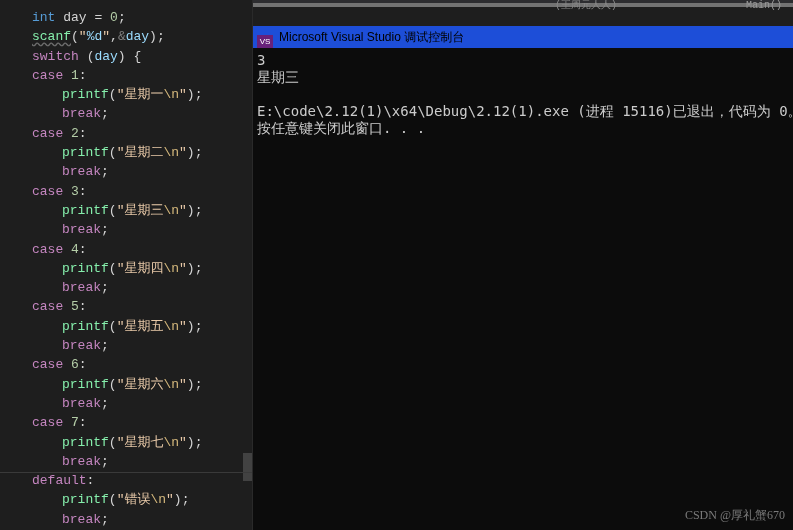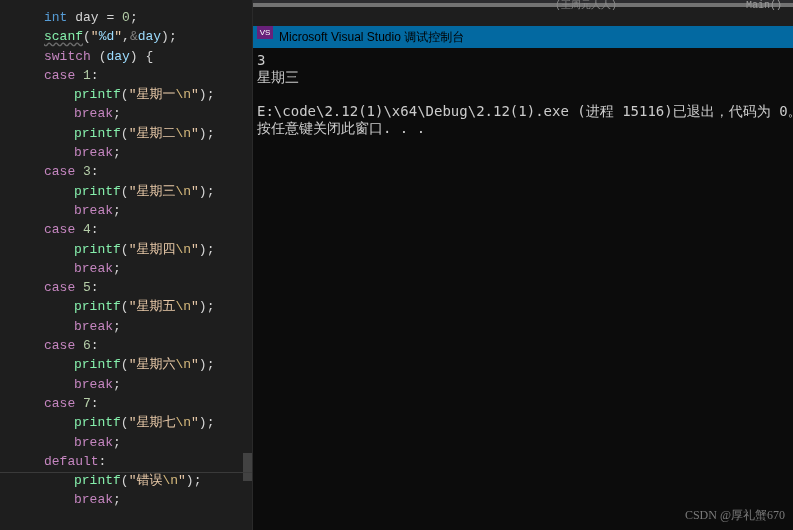--- a/index.html
+++ b/index.html
@@ -10,21 +10,21 @@
       color: #d4d4d4;
       width: 793px;
       height: 530px;
       overflow: hidden;
       position: relative;
     }
     .editor-pane {
       width: 252px;
       height: 530px;
       overflow: hidden;
-      padding: 8px 0 8px 12px;
+      padding: 8px 0 8px 0;
       position: relative;
     }
     .code-line {
       height: 19.3px;
       line-height: 19.3px;
       white-space: pre;
       padding-left: 18px;
     }
     .kw-blue { color: #569cd6; }
     .kw-purple { color: #c586c0; }
@@ -58,28 +58,28 @@
     .top-tag {
       position: absolute;
       top: -2px; left: 302px;
       color: #888;
       font-size: 10px;
     }
     .console-title {
       position: absolute;
       left: 253px; top: 26px;
       right: 0; height: 22px;
-      background: #0369a1;
+      background: #1d4ed8;
       color: #000;
       font-family: 'Segoe UI', Tahoma, sans-serif;
       font-size: 12px;
       line-height: 22px;
       padding-left: 4px;
       display: flex;
-      align-items: flex-start;
+      align-items: flex-end;
     }
     .vs-badge {
       width: 16px; height: 13px;
       background: #68217a;
       display: inline-block;
       margin-right: 6px;
       color: #fff;
       font-size: 8px;
       text-align: center;
       line-height: 13px;
@@ -131,20 +131,21 @@
 
 <div class="editor-pane">
   <div class="code-line indent1"><span class="kw-blue">int</span> <span class="ident">day</span> <span class="punct">=</span> <span class="num">0</span><span class="punct">;</span></div>
   <div class="code-line indent1"><span class="func underline">scanf</span><span class="punct">(</span><span class="str">"</span><span class="fmt">%d</span><span class="str">"</span><span class="punct">,</span><span class="gray">&amp;</span><span class="var">day</span><span class="punct">)</span><span class="punct">;</span></div>
   <div class="code-line indent1"><span class="kw-purple">switch</span> <span class="punct">(</span><span class="var">day</span><span class="punct">)</span> <span class="punct">{</span></div>
 
   <div class="code-line indent1"><span class="kw-purple">case</span> <span class="num">1</span><span class="punct">:</span></div>
   <div class="code-line indent2"><span class="func">printf</span><span class="punct">(</span><span class="str">"</span><span class="str">星期一</span><span class="esc">\n</span><span class="str">"</span><span class="punct">)</span><span class="punct">;</span></div>
   <div class="code-line indent2"><span class="kw-purple">break</span><span class="punct">;</span></div>
 
+  <div class="code-line indent1"><span class="kw-purple">case</span> <span class="num">2</span><span class="punct">:</span></div>
   <div class="code-line indent2"><span class="func">printf</span><span class="punct">(</span><span class="str">"</span><span class="str">星期二</span><span class="esc">\n</span><span class="str">"</span><span class="punct">)</span><span class="punct">;</span></div>
   <div class="code-line indent2"><span class="kw-purple">break</span><span class="punct">;</span></div>
 
   <div class="code-line indent1"><span class="kw-purple">case</span> <span class="num">3</span><span class="punct">:</span></div>
   <div class="code-line indent2"><span class="func">printf</span><span class="punct">(</span><span class="str">"</span><span class="str">星期三</span><span class="esc">\n</span><span class="str">"</span><span class="punct">)</span><span class="punct">;</span></div>
   <div class="code-line indent2"><span class="kw-purple">break</span><span class="punct">;</span></div>
 
   <div class="code-line indent1"><span class="kw-purple">case</span> <span class="num">4</span><span class="punct">:</span></div>
   <div class="code-line indent2"><span class="func">printf</span><span class="punct">(</span><span class="str">"</span><span class="str">星期四</span><span class="esc">\n</span><span class="str">"</span><span class="punct">)</span><span class="punct">;</span></div>
   <div class="code-line indent2"><span class="kw-purple">break</span><span class="punct">;</span></div>

